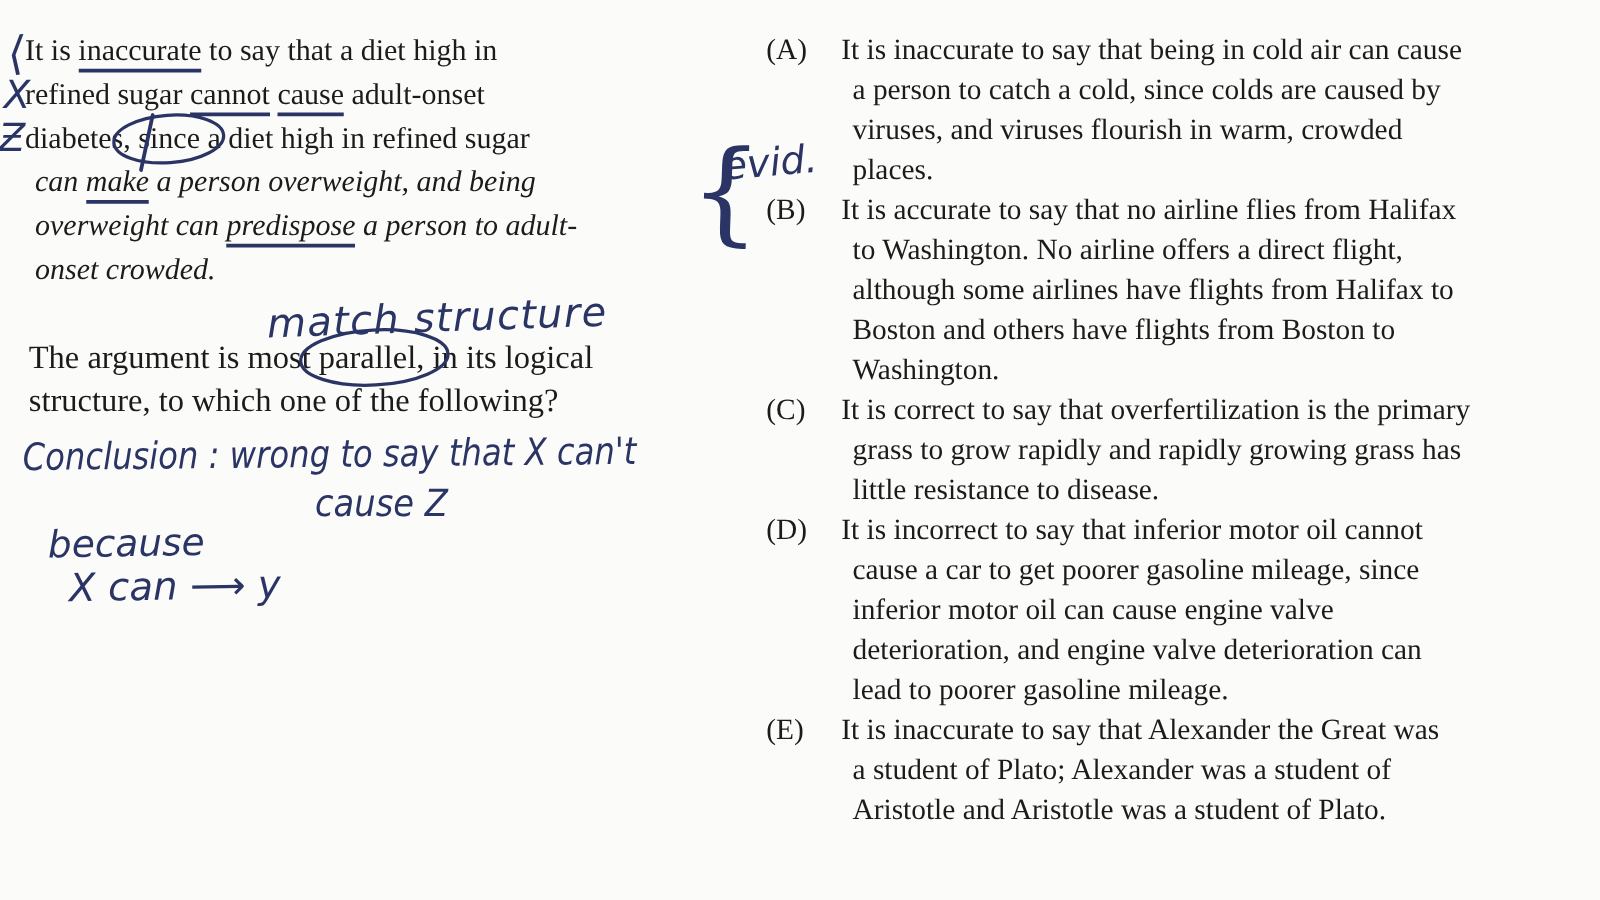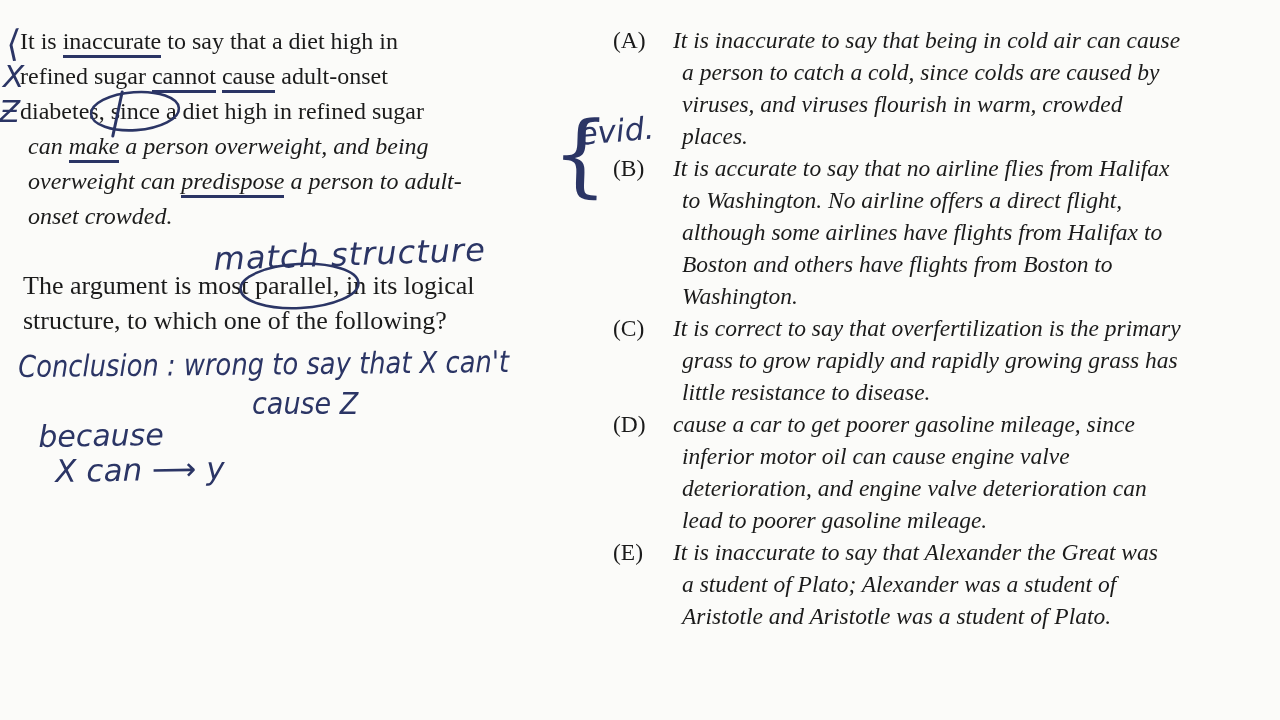--- a/index.html
+++ b/index.html
@@ -28,21 +28,21 @@
   .circ svg ellipse{fill:none;stroke:var(--ink);stroke-width:2.6;}
   .ellipse-since{transform:translate(-50%,-52%) rotate(-4deg);}
   .ellipse-parallel{transform:translate(-48%,-50%) rotate(-3deg);}
 
   .choices{
     position:absolute;left:613px;top:24px;
     font-size:23.5px;line-height:32px;
   }
   .choice{display:grid;grid-template-columns:60px 1fr;}
   .choice-label{white-space:nowrap;}
-  .cl{white-space:nowrap;font-style:italic;}
+  .cl{white-space:nowrap;}
   .cl + .cl{margin-left:9px;}
 
   
   .hw{
     position:absolute;font-family:"DejaVu Sans",sans-serif;font-style:italic;
     color:var(--ink);white-space:nowrap;transform-origin:left top;
   }
   .mark-bracket{left:4px;top:24px;font-size:36px;transform:rotate(-6deg);}
   .mark-x{left:3px;top:58px;font-size:31px;}
   .mark-z{left:-1px;top:93px;font-size:31px;}
@@ -127,20 +127,21 @@
       <div class="choice-lines">
         <div class="cl">It is correct to say that overfertilization is the primary</div>
         <div class="cl">grass to grow rapidly and rapidly growing grass has</div>
         <div class="cl">little resistance to disease.</div>
       </div>
     </div>
 
     <div class="choice">
       <div class="choice-label">(D)</div>
       <div class="choice-lines">
+        <div class="cl">It is incorrect to say that inferior motor oil cannot</div>
         <div class="cl">cause a car to get poorer gasoline mileage, since</div>
         <div class="cl">inferior motor oil can cause engine valve</div>
         <div class="cl">deterioration, and engine valve deterioration can</div>
         <div class="cl">lead to poorer gasoline mileage.</div>
       </div>
     </div>
 
     <div class="choice">
       <div class="choice-label">(E)</div>
       <div class="choice-lines">

